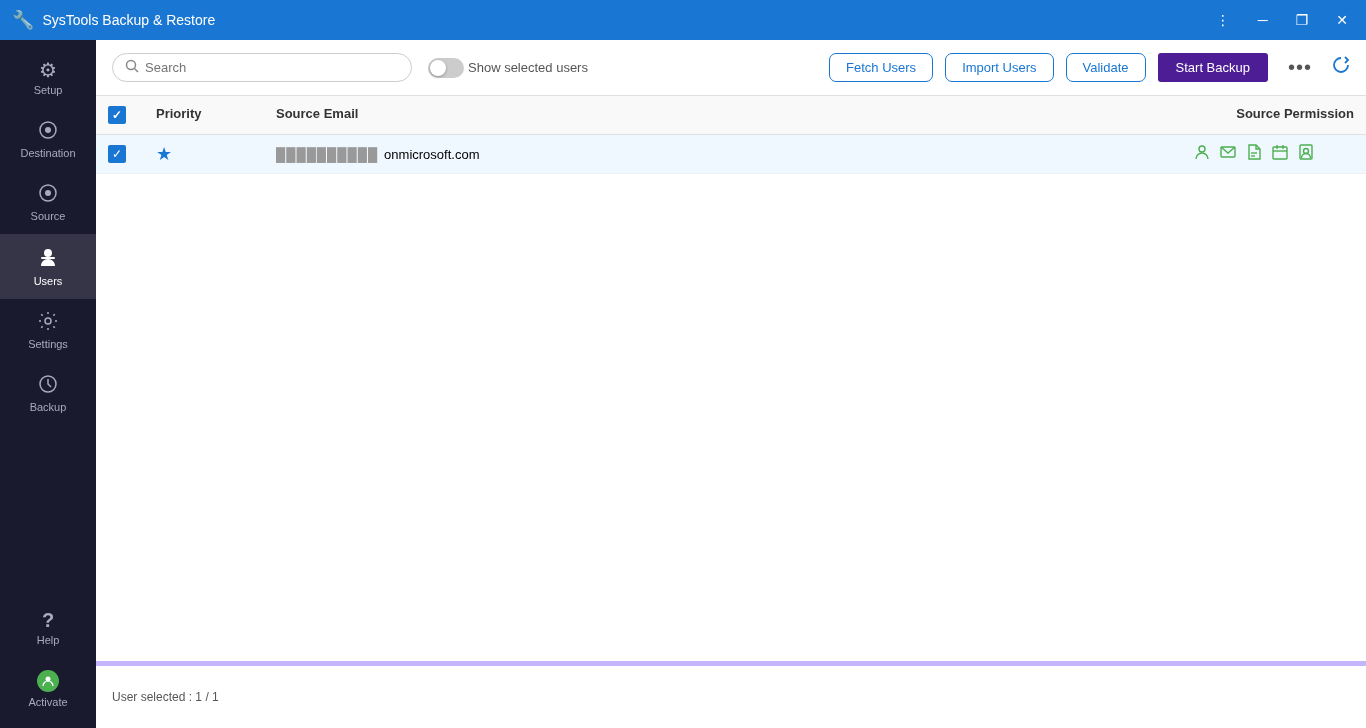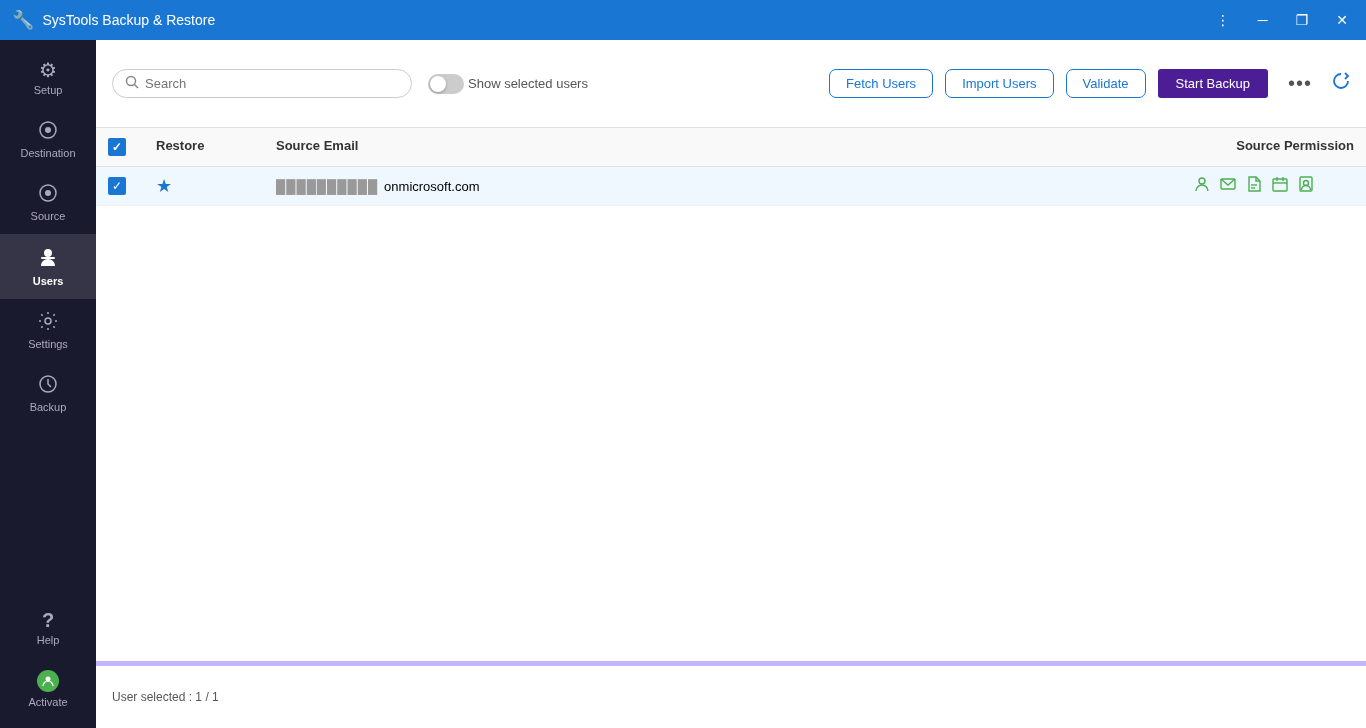--- a/index.html
+++ b/index.html
@@ -40,33 +40,33 @@
       flex-direction: column;
       align-items: center;
       padding: 12px 4px;
       width: 100%;
       cursor: pointer;
       color: #aab;
       font-size: 11px;
       gap: 4px;
       transition: background 0.15s;
     }
-    .sidebar-item.active { background: rgba(255,255,255,0.12); color: white; font-weight: bold; }
+    .sidebar-item.active { background: rgba(255,255,255,0.12); color: white; }
     .sidebar-icon { font-size: 20px; line-height: 1; }
     .sidebar-spacer { flex: 1; }
     .sidebar-bottom { display: flex; flex-direction: column; align-items: center; width: 100%; }
 
     
     .main { flex: 1; display: flex; flex-direction: column; background: white; overflow: hidden; }
 
     
     .toolbar {
       display: flex;
       align-items: center;
-      padding: 28px 16px;
+      padding: 12px 16px;
       gap: 12px;
       border-bottom: 1px solid #e0e0e0;
       flex-shrink: 0;
       background: white;
     }
     .search-box {
       display: flex;
       align-items: center;
       border: 1px solid #ccc;
       border-radius: 20px;
@@ -269,21 +269,21 @@
     </div>
 
     <div class="table-container">
 
       <div class="table-header">
         <div>
           <div class="checkbox-custom">
             <span class="checkbox-check">✓</span>
           </div>
         </div>
-        <div>Restore</div>
+        <div>Priority</div>
         <div>Source Email</div>
         <div style="text-align:right;">Source Permission</div>
       </div>
 
       <div class="table-row">
         <div>
           <div class="checkbox-custom">
             <span class="checkbox-check">✓</span>
           </div>
         </div>

